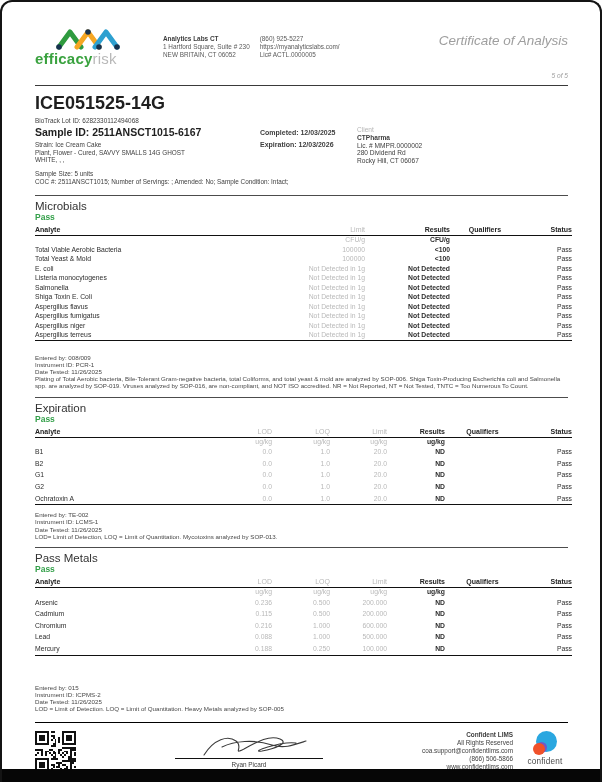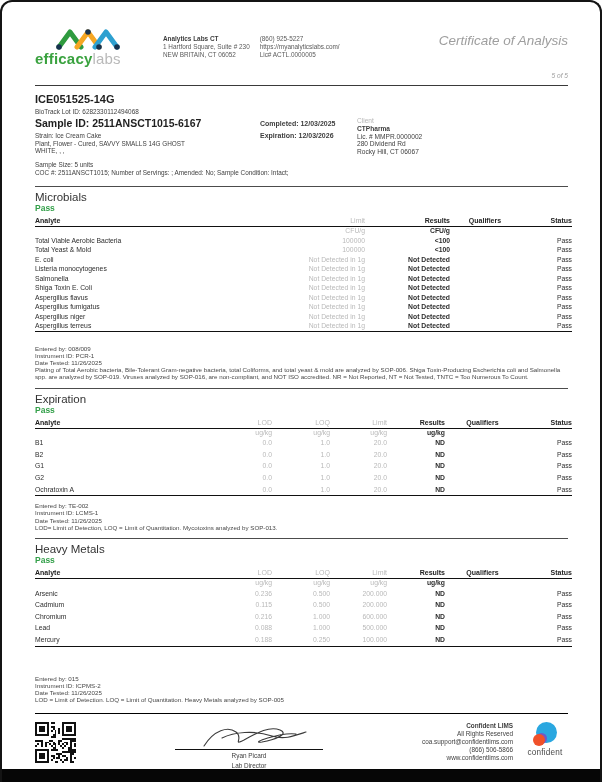--- a/index.html
+++ b/index.html
@@ -20,21 +20,21 @@
   .logo-text .green{color:#3aa23f;}
   .logo-text .gray{color:#4d4d4d;}
   .lab-col{margin-left:10px;font-size:6.4px;line-height:7.8px;color:#5a5a5a;margin-top:9px;}
   .lab-col .name{font-weight:700;color:#3d3d3d;}
   .cert-block{margin-left:auto;text-align:right;margin-top:7px;font-style:italic;}
   .cert-title{font-size:13.5px;color:#9e9e9e;}
   .page-num{font-size:6.6px;color:#9e9e9e;margin-top:24px;}
   .header-rule{border-bottom:1.5px solid #3a3a3a;margin-top:6px;}
 
   
-  .coa-id{font-size:11px;font-weight:700;color:#1f1f1f;margin:7px 0 3px;}
+  .coa-id{font-size:18px;font-weight:700;color:#1f1f1f;margin:7px 0 3px;}
   .biotrack{font-size:6.4px;color:#3e3e3e;}
   .sample-block{position:relative;height:64px;font-size:6.4px;color:#3e3e3e;}
   .sample-block .abs{position:absolute;white-space:nowrap;}
   .sample-id{left:0;top:2px;font-size:10.5px;font-weight:700;color:#1f1f1f;}
   .completed{left:225px;top:5px;font-size:7px;font-weight:700;}
   .expiration{left:225px;top:17px;font-size:7px;font-weight:700;}
   .strain{left:0;top:17px;}
   .matrix{left:0;top:24.5px;}
   .matrix2{left:0;top:32px;}
   .sample-size{left:0;top:46px;}
@@ -93,21 +93,21 @@
       <div class="logo-block">
         <svg class="logo-svg" width="78" height="26" viewBox="0 0 78 26">
           <path d="M8 21 L19 6 L30 21" fill="none" stroke="#2f9b3f" stroke-width="5" stroke-linecap="round" stroke-linejoin="round"></path>
           <path d="M26 21 L37 6 L48 21" fill="none" stroke="#f5a623" stroke-width="5" stroke-linecap="round" stroke-linejoin="round"></path>
           <path d="M44 21 L55 6 L66 21" fill="none" stroke="#2da0d0" stroke-width="5" stroke-linecap="round" stroke-linejoin="round"></path>
           <circle cx="8" cy="21" r="2.8" fill="#16324f"></circle>
           <circle cx="37" cy="6" r="2.8" fill="#16324f"></circle>
           <circle cx="48" cy="21" r="2.8" fill="#16324f"></circle>
           <circle cx="66" cy="21" r="2.8" fill="#16324f"></circle>
         </svg>
-        <div class="logo-text"><span class="green">efficacy</span><span class="gray">labs</span></div>
+        <div class="logo-text"><span class="green">efficacy</span><span class="gray">risk</span></div>
       </div>
       <div class="lab-col">
         <div class="name">Analytics Labs CT</div>
         <div>1 Hartford Square, Suite # 230</div>
         <div>NEW BRITAIN, CT 06052</div>
       </div>
       <div class="lab-col">
         <div>(860) 925-5227</div>
         <div>https://myanalyticslabs.com/</div>
         <div>Lic# ACTL.0000005</div>
@@ -339,21 +339,21 @@
     </table>
     <div class="notes notes-myc">
       <div>Entered by: TE-002</div>
       <div>Instrument ID: LCMS-1</div>
       <div>Date Tested: 11/26/2025</div>
       <div>LOD= Limit of Detection, LOQ = Limit of Quantitation. Mycotoxins analyzed by SOP-013.</div>
     </div>
 
     <div class="sec-rule"></div>
     <div class="sec-head">
-      <span class="sec-title">Heavy Metals</span>
+      <span class="sec-title">Pass Metals</span>
       <span class="sec-pass">Pass</span>
     </div>
     <table class="tbl">
       <colgroup>
           <col style="width:175px">
           <col style="width:62px">
           <col style="width:58px">
           <col style="width:57px">
           <col style="width:58px">
           <col style="width:75px">

